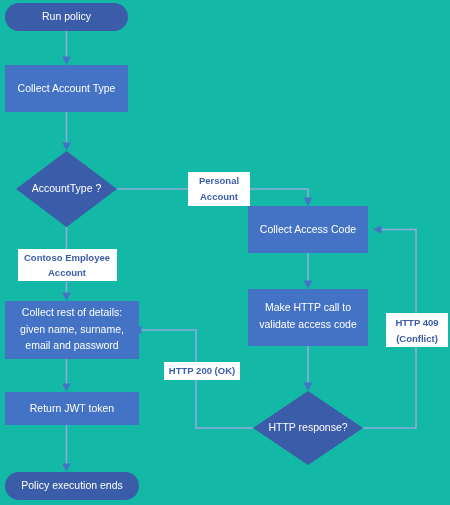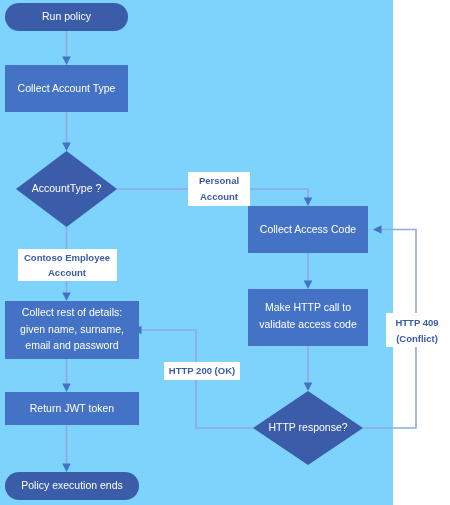--- a/index.html
+++ b/index.html
@@ -8,23 +8,23 @@
     background: #ffffff;
   }
   body {
     width: 450px;
     height: 505px;
     font-family: "Liberation Sans", sans-serif;
     overflow: hidden;
   }
   #flowchart-root {
     position: relative;
-    width: 393px;
+    width: 450px;
     height: 505px;
-    background: #7dd3fc;
+    background: #14b8a6;
   }
   svg.flow {
     display: block;
     width: 450px;
     height: 505px;
   }
   .node-label {
     font-family: "Liberation Sans", sans-serif;
     font-size: 10.5px;
     fill: #ffffff;

